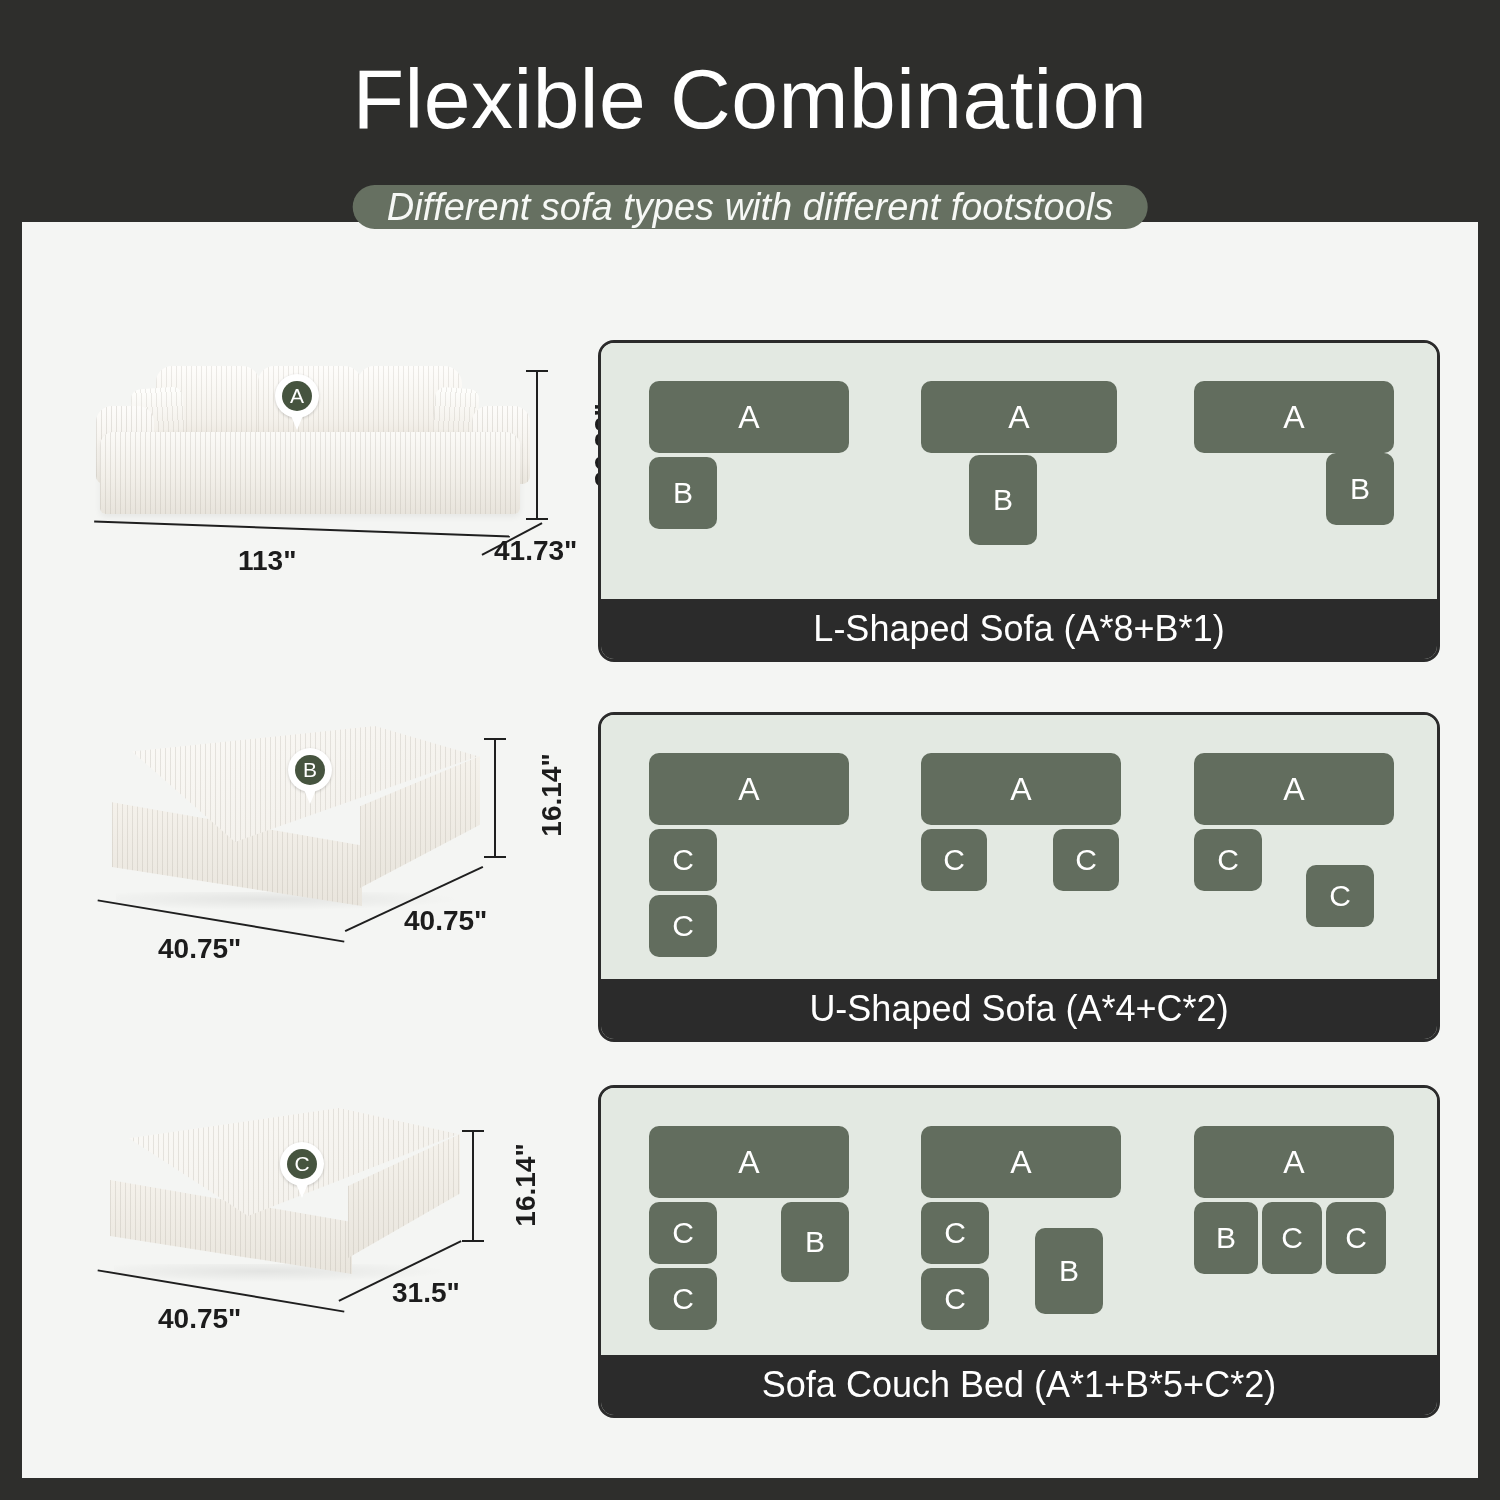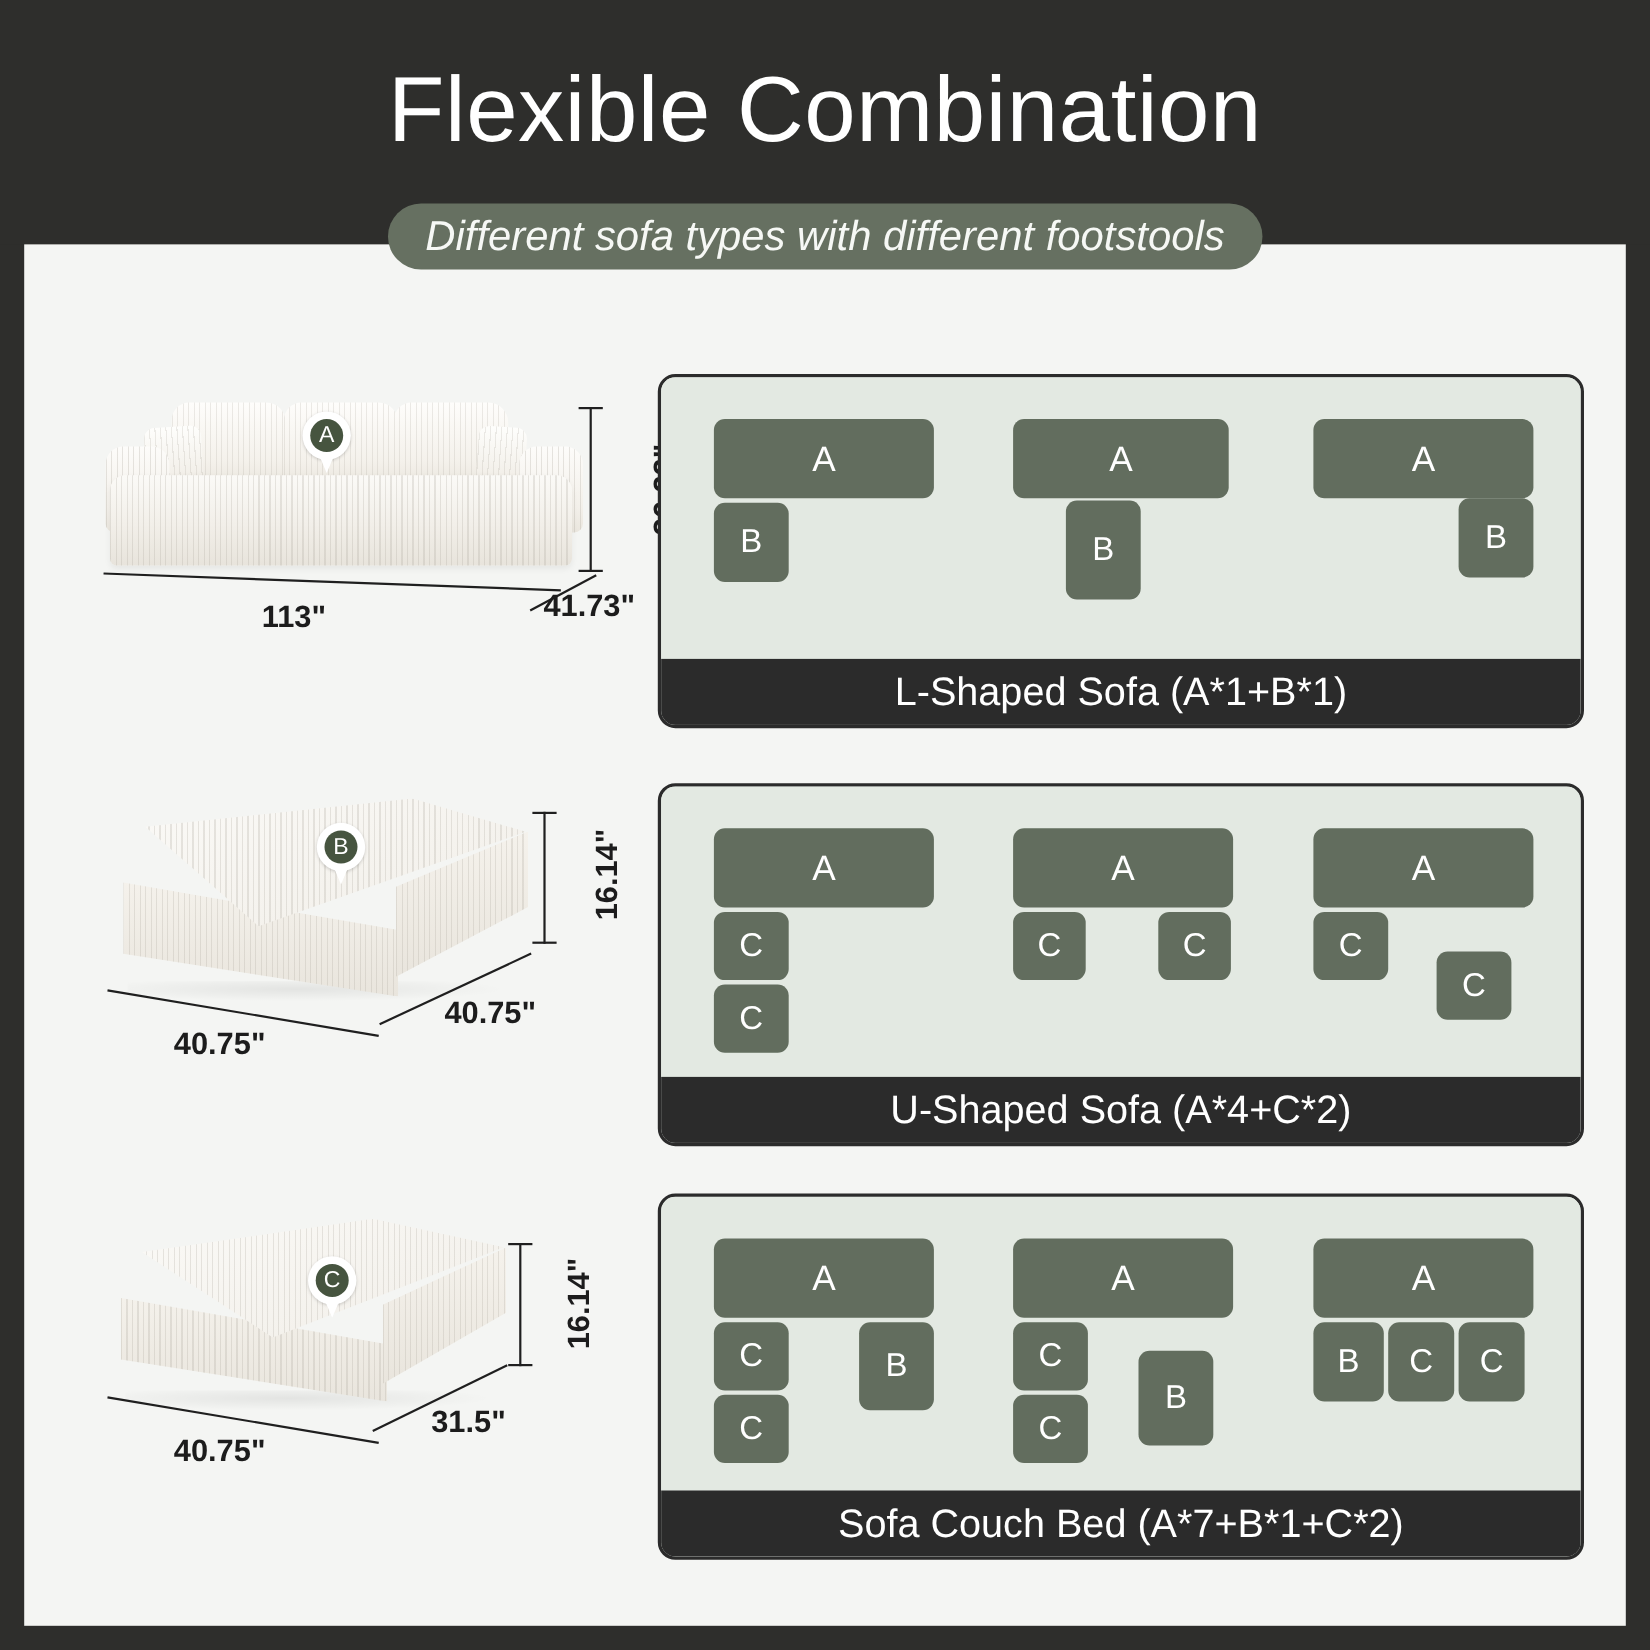--- a/index.html
+++ b/index.html
@@ -38,21 +38,21 @@
     line-height: 94px;
     font-weight: 400;
     letter-spacing: 0.5px;
     white-space: nowrap;
   }
   .subtitle-pill {
     position: absolute;
     left: 50%;
     transform: translateX(-50%);
     top: 185px;
-    height: 60px;
+    height: 44px;
     padding: 0 34px;
     background: #667061;
     border-radius: 30px;
     display: flex;
     align-items: center;
     justify-content: center;
     z-index: 6;
   }
   .subtitle-pill span {
     color: #f6f8f5;
@@ -422,21 +422,21 @@
     <div class="panel q1">
       <div class="panel-stage">
           <div class="blk big" style="left: 48px; top: 38px; width: 200px; height: 72px;">A</div>
           <div class="blk" style="left: 48px; top: 114px; width: 68px; height: 72px;">B</div>
           <div class="blk big" style="left: 320px; top: 38px; width: 196px; height: 72px;">A</div>
           <div class="blk" style="left: 368px; top: 112px; width: 68px; height: 90px;">B</div>
           <div class="blk big" style="left: 593px; top: 38px; width: 200px; height: 72px;">A</div>
           <div class="blk" style="left: 725px; top: 110px; width: 68px; height: 72px;">B</div>
         </div>
       <div class="panel-caption">
-        <span>L-Shaped Sofa (A*1+B*1)</span>
+        <span>L-Shaped Sofa (A*8+B*1)</span>
       </div>
     </div>
 
     <div class="panel q2">
       <div class="panel-stage">
           <div class="blk big" style="left: 48px; top: 38px; width: 200px; height: 72px;">A</div>
           <div class="blk" style="left: 48px; top: 114px; width: 68px; height: 62px;">C</div>
           <div class="blk" style="left: 48px; top: 180px; width: 68px; height: 62px;">C</div>
           <div class="blk big" style="left: 320px; top: 38px; width: 200px; height: 72px;">A</div>
           <div class="blk" style="left: 320px; top: 114px; width: 66px; height: 62px;">C</div>
@@ -459,18 +459,18 @@
           <div class="blk big" style="left: 320px; top: 38px; width: 200px; height: 72px;">A</div>
           <div class="blk" style="left: 320px; top: 114px; width: 68px; height: 62px;">C</div>
           <div class="blk" style="left: 320px; top: 180px; width: 68px; height: 62px;">C</div>
           <div class="blk" style="left: 434px; top: 140px; width: 68px; height: 86px;">B</div>
           <div class="blk big" style="left: 593px; top: 38px; width: 200px; height: 72px;">A</div>
           <div class="blk" style="left: 593px; top: 114px; width: 64px; height: 72px;">B</div>
           <div class="blk" style="left: 661px; top: 114px; width: 60px; height: 72px;">C</div>
           <div class="blk" style="left: 725px; top: 114px; width: 60px; height: 72px;">C</div>
         </div>
       <div class="panel-caption">
-        <span>Sofa Couch Bed (A*7+B*1+C*2)</span>
+        <span>Sofa Couch Bed (A*1+B*5+C*2)</span>
       </div>
     </div>
 
   </div>
 </div>
 
 </body></html>

